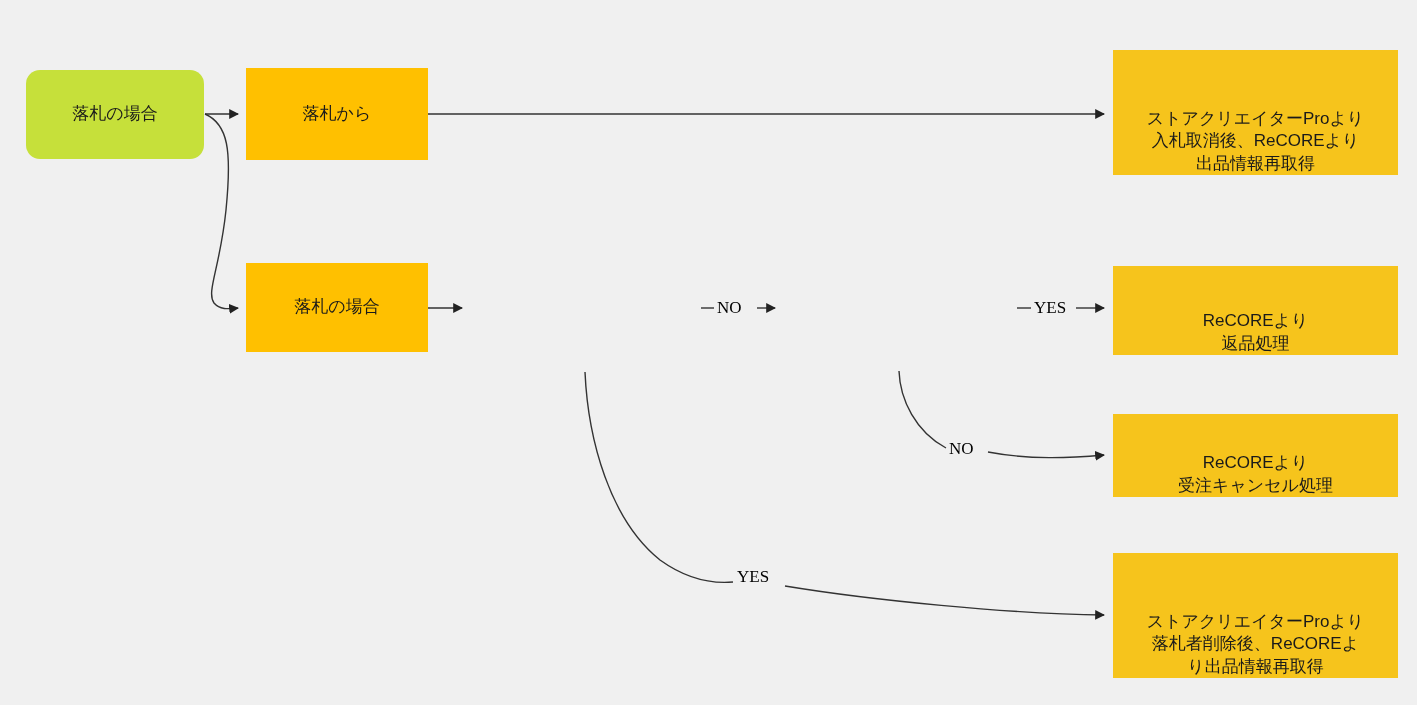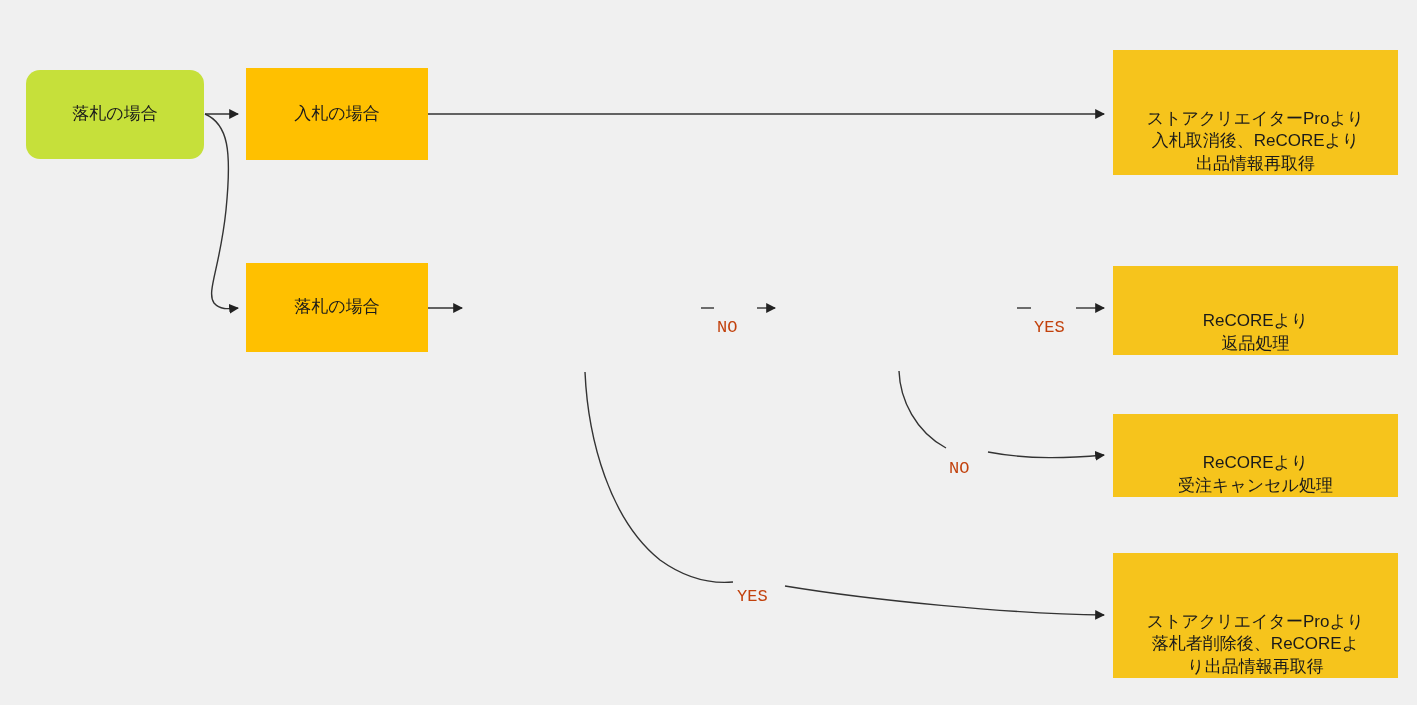--- a/index.html
+++ b/index.html
@@ -55,24 +55,23 @@
     justify-content: center;
     text-align: center;
     font-size: 17px;
     color: #1a1a1a;
     line-height: 1.34;
     white-space: pre-line;
   }
   .edge-label {
     position: absolute;
     font-size: 17px;
-    color: #c2410c;
-    font-family: Liberation Mono, monospace;
+    color: #000000;
+    font-family: Liberation Serif, serif;
     white-space: nowrap;
-    margin-top: 20px;
   }
   #edges {
     position: absolute;
     left: 0;
     top: 0;
     width: 1417px;
     height: 705px;
     pointer-events: none;
   }
 </style>
@@ -109,21 +108,21 @@
       <path d="M 585 372 C 588 440 610 520 660 560 C 685 578 710 584 733 582"></path>
       <path d="M 785 586 C 870 600 1010 614 1104 615" marker-end="url(#arrow)"></path>
     </g>
   </svg>
 
   <div class="node rounded" style="left:26px; top:70px; width:178px; height:89px;">
     <span>落札の場合</span>
   </div>
 
   <div class="node process-left" style="left:246px; top:68px; width:182px; height:92px;">
-    <span>入札の場合</span>
+    <span>落札から</span>
   </div>
 
   <div class="node process-left" style="left:246px; top:263px; width:182px; height:89px;">
     <span>落札の場合</span>
   </div>
 
 
 
   <div class="node process-right" style="left:1113px; top:50px; width:285px; height:125px;">
     <span>ストアクリエイターProより

